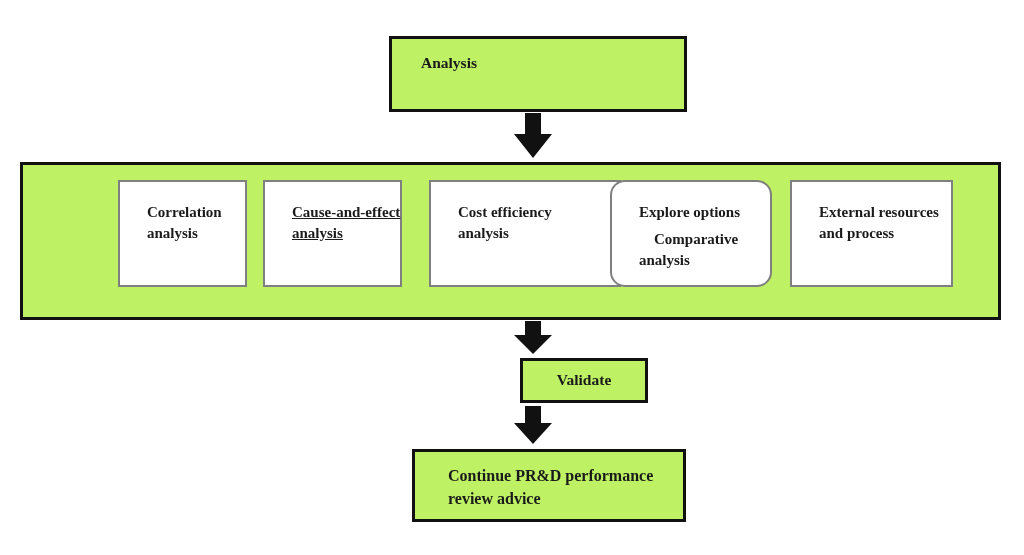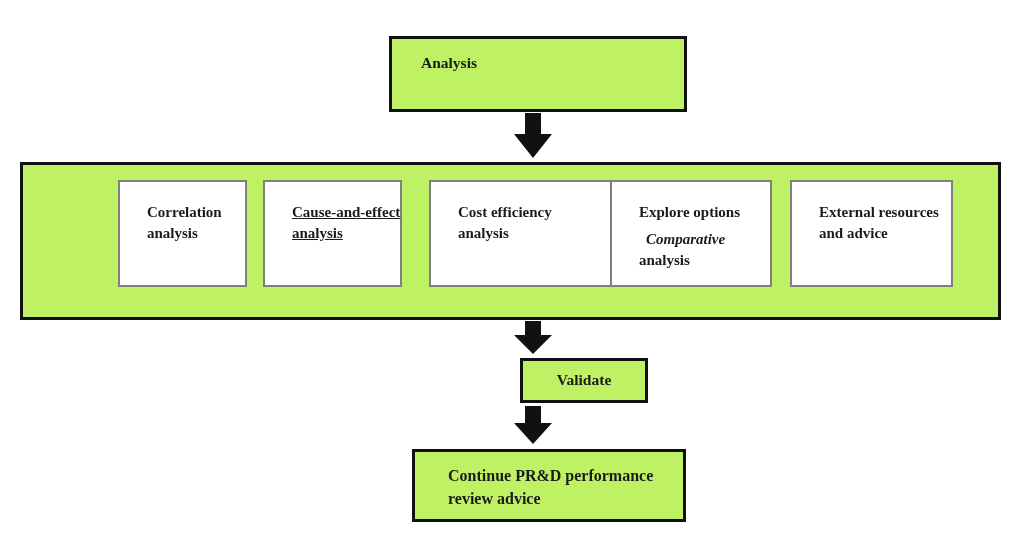--- a/index.html
+++ b/index.html
@@ -30,24 +30,24 @@
     position: absolute;
     top: 15px; height: 107px;
     border: 2px solid var(--border-inner, #7f7f7f);
     background: #ffffff;
     padding: 20px 6px 0 27px;
     font-size: 15px; line-height: 21px;
   }
   #stage-box-0 { left: 55px;  width: 129px; margin-left: 40px; }
   #stage-box-1 { left: 240px; width: 139px; text-decoration: underline; }
   #stage-box-2 { left: 406px; width: 192px; }
-  #stage-box-3 { left: 587px; width: 162px; }
+  #stage-box-3 { left: 587px; width: 162px; border-radius: 15px; }
   #stage-box-4 { left: 767px; width: 163px; font-family: Liberation Serif, serif; }
   .stage-sub { margin-top: 6px; }
-  .stage-sub .line:first-child { margin-left: 7px; font-style: italic; }
+  .stage-sub .line:first-child { margin-left: 15px; }
 
   
   #validate-box { left: 472px; top: 358px; width: 128px; height: 45px;
                   font-size: 15.5px; text-align: center; line-height: 38px; margin-left: 48px; }
 
   
   #final-box { left: 412px; top: 449px; width: 274px; height: 73px;
                padding: 12px 6px 12px 33px; font-size: 16px; line-height: 23px; }
 
   
@@ -88,21 +88,21 @@
   <div class="stage-box" id="stage-box-3">
     <div class="line">Explore options</div>
     <div class="stage-sub">
       <div class="line">Comparative</div>
       <div class="line">analysis</div>
     </div>
   </div>
 
   <div class="stage-box" id="stage-box-4">
     <div class="line">External resources</div>
-    <div class="line">and advice</div>
+    <div class="line">and process</div>
   </div>
 
 </div>
 
 <div class="block-arrow" id="down-arrow-2"></div>
 
 <div class="outer-box" id="validate-box">
   <span>Validate</span>
 </div>
 

